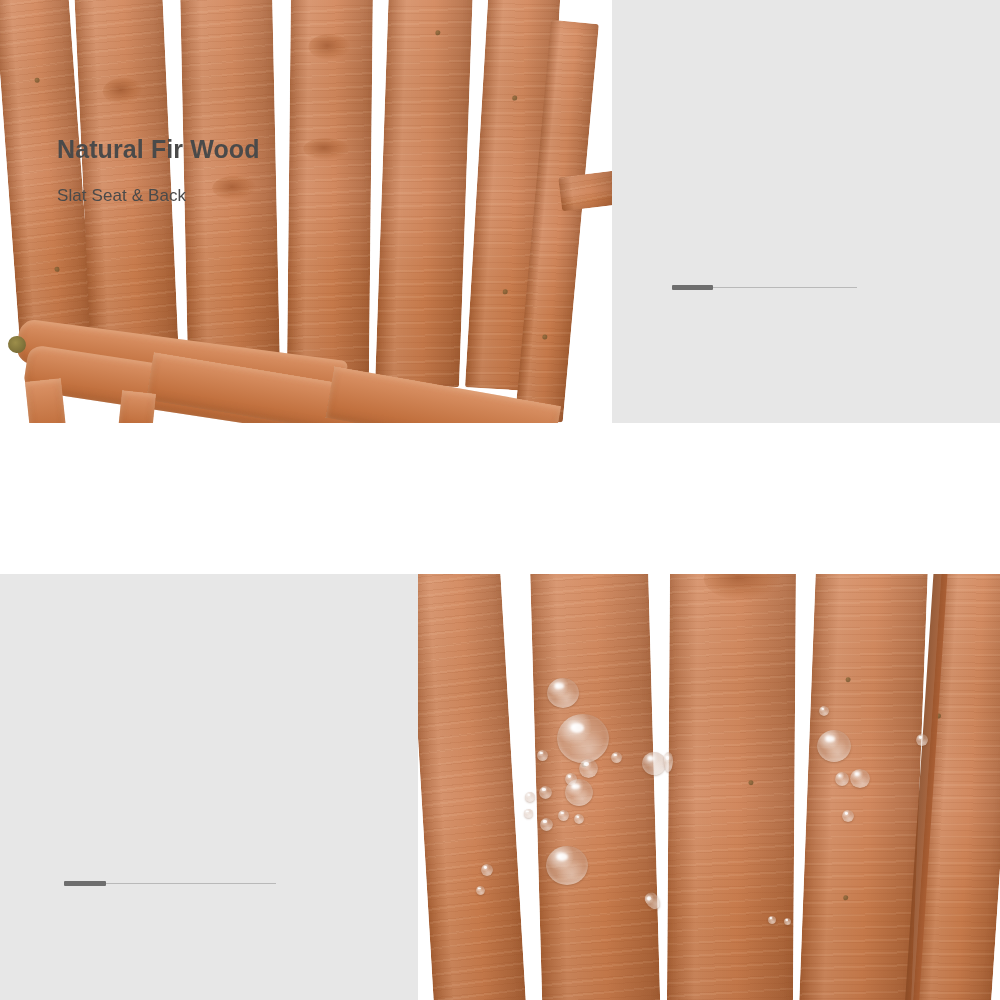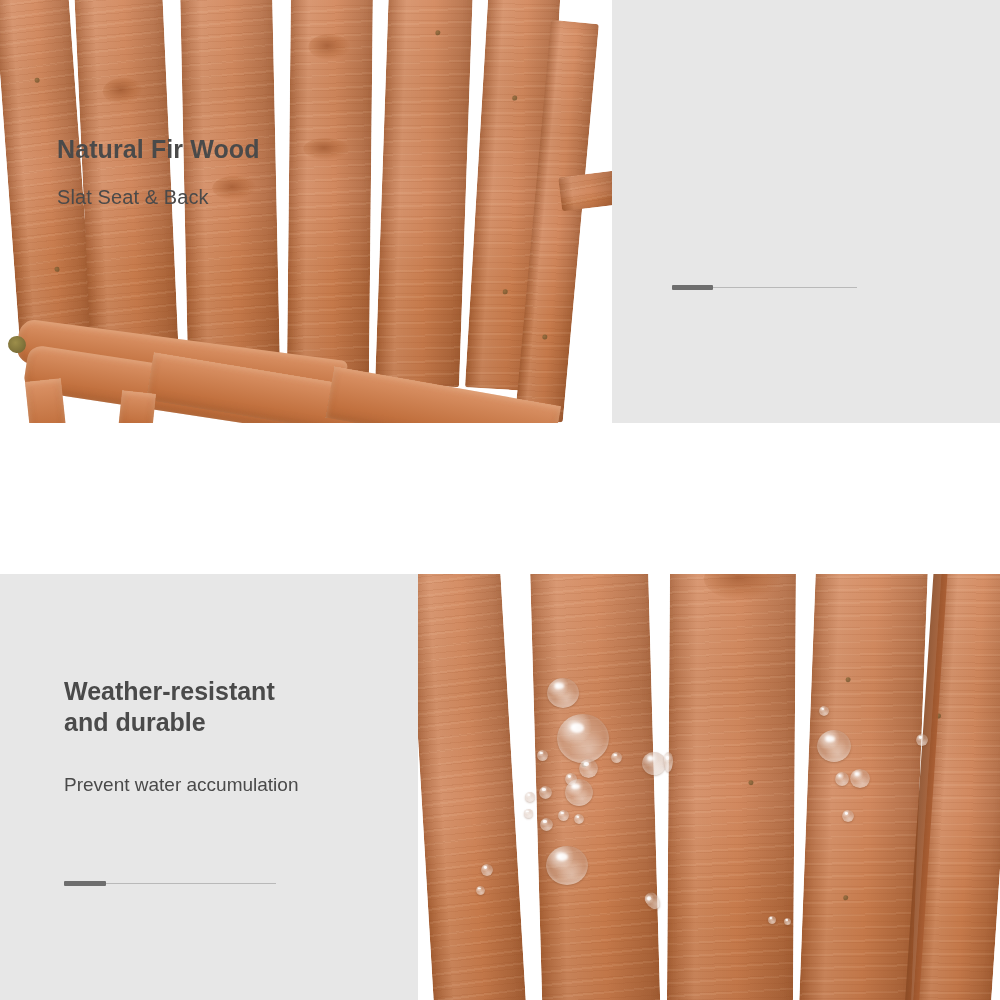--- a/index.html
+++ b/index.html
@@ -38,21 +38,21 @@
   .screw{position:absolute;width:5px;height:5px;border-radius:50%;
     background:radial-gradient(circle at 35% 35%,#8a6a3a,#5d4522);opacity:.75;}
 
   
   .arm{position:absolute;background:
       linear-gradient(180deg,#dc9468 0%,#cf8354 35%,#c2713f 75%,#b96a39 100%);
     box-shadow:inset 0 2px 6px rgba(255,220,190,.35), inset 0 -3px 8px rgba(110,55,20,.25);}
   #title-1{position:absolute;top:135px;left:57px;
     font-size:25px;font-weight:bold;color:#4a4a4a;letter-spacing:.1px;white-space:nowrap;}
   #sub-1{position:absolute;top:186px;left:57px;
-    font-size:20px;font-weight:normal;color:#4a4a4a;letter-spacing:.1px;white-space:nowrap;}
+    font-size:17px;font-weight:normal;color:#4a4a4a;letter-spacing:.1px;white-space:nowrap;}
   .bar{position:absolute;height:5px;}
   .bar .bar-track{position:absolute;left:0;top:2px;height:1px;width:100%;background:#b9b9b9;}
   .bar .bar-fill{position:absolute;left:0;top:0;height:5px;background:#6e6e6e;border-radius:1px;}
   #bar-1{top:285px;left:672px;width:185px;}
 
   
   #center-band{position:absolute;left:0;top:423px;width:1000px;height:151px;background:#ffffff;}
   #center-title{position:absolute;left:0;top:423px;width:1000px;height:151px;
     display:flex;align-items:center;justify-content:center;
     font-size:52px;font-weight:300;color:#5a5a5a;letter-spacing:3px;
@@ -142,25 +142,20 @@
 
   <div class="bar" id="bar-1">
     <div class="bar-track"></div>
     <div class="bar-fill" id="bar-1-fill" style="width: 22%; background: rgb(110, 110, 110);"></div>
   </div>
 
   <div id="center-band"></div>
 
   <div class="panel gray-panel" id="bottom-info" style="background: rgb(231, 231, 231);"></div>
 
-  <div id="title-2">
-    <span>Weather-resistant</span><br>
-    <span>and durable</span>
-  </div>
-  <div id="sub-2">Prevent water accumulation</div>
 
   <div class="bar" id="bar-2">
     <div class="bar-track"></div>
     <div class="bar-fill" id="bar-2-fill" style="width: 20%; background: rgb(110, 110, 110);"></div>
   </div>
 
   <div class="panel photo" id="bottom-photo">
 
     <div class="slat slat-wood" style="left:-10px;top:-6px;width:92px;height:440px;transform:rotate(-3.4deg);transform-origin:50% 0;">
       <div class="grain"></div>

